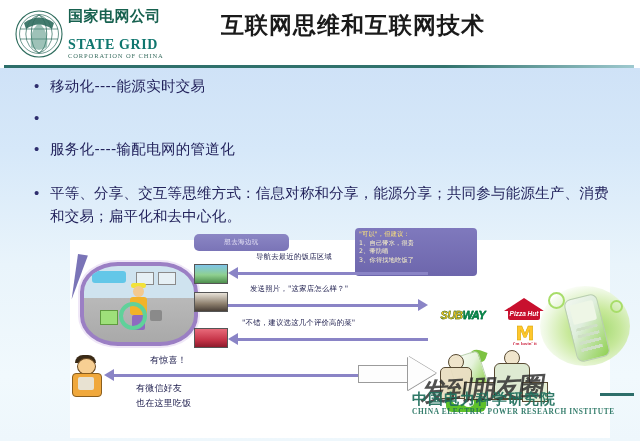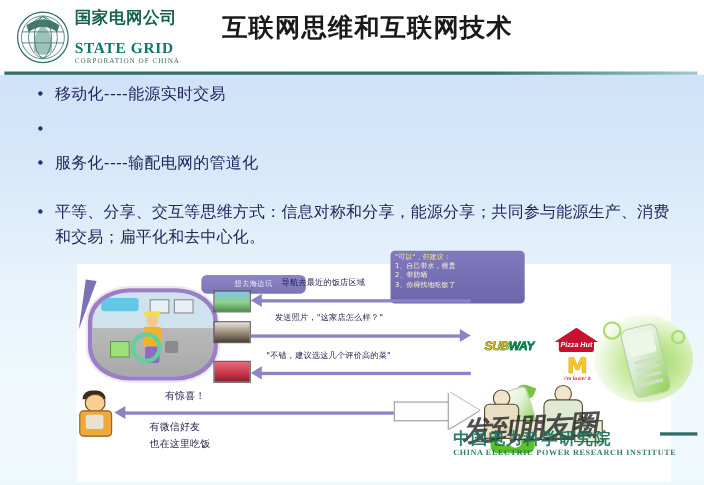--- a/index.html
+++ b/index.html
@@ -18,21 +18,21 @@
   #logo{position:absolute;left:14px;top:7px;width:176px;height:54px;display:flex;align-items:center;}
   #logo-mark{position:relative;width:50px;height:50px;flex:0 0 50px;}
   #logo-text{margin-left:4px;line-height:1;}
   .logo-cn{font-size:15px;font-weight:bold;color:#17614f;letter-spacing:.5px;white-space:nowrap;
            font-family:"DejaVu Sans","Liberation Sans",sans-serif;}
   .logo-en{font-size:14px;font-weight:bold;color:#0f766e;letter-spacing:.6px;
            font-family:"Liberation Serif","DejaVu Serif",serif;margin-top:14px;}
   .logo-sub{font-size:6.5px;color:#3c6f62;letter-spacing:.9px;
             font-family:"Liberation Serif","DejaVu Serif",serif;margin-top:1px;}
   #slide-title{
-    position:absolute;left:202px;top:10px;
+    position:absolute;left:221px;top:10px;
     font-size:23px;color:#1a1a1a;font-weight:600;letter-spacing:1px;
     font-family:"DejaVu Sans","Liberation Sans",sans-serif;
   }
   #header-rule{position:absolute;left:4px;top:65px;width:630px;height:3px;
     background:linear-gradient(90deg,#2d6e6a 0%,#31736d 70%,#9ec9cf 100%);}
 
   
   #bullets{position:absolute;left:34px;top:76px;width:580px;}
   .bullet{display:flex;align-items:flex-start;margin-bottom:11px;}
   .bullet .dot{flex:0 0 16px;color:#2e2e6e;font-size:15px;line-height:20px;text-align:left;}
@@ -40,24 +40,23 @@
     font-family:"DejaVu Sans","Liberation Sans",sans-serif;}
   #bullet-para{display:flex;align-items:flex-start;margin-top:22px;}
   #bullet-para .dot{flex:0 0 16px;color:#2e2e6e;font-size:15px;line-height:22px;}
   #bullet-para .txt{font-size:14.5px;color:#23235c;line-height:23px;letter-spacing:.2px;width:560px;
     font-family:"DejaVu Sans","Liberation Sans",sans-serif;}
 
   
   #diagram{position:absolute;left:70px;top:240px;width:540px;height:198px;background:#ffffff;}
 
   .bubble-purple{
-    position:absolute;left:113px;top:-6px;width:95px;height:17px;
+    position:absolute;left:124px;top:-6px;width:95px;height:17px;
     background:linear-gradient(180deg,#8b86c4 0%,#7a74b7 100%);
     border-radius:5px;
-    margin-top:16px;
   }
   .bubble-purple .btxt{
     font-size:6.5px;color:#e9e6f7;text-align:center;line-height:17px;letter-spacing:.4px;
     font-family:"DejaVu Sans","Liberation Sans",sans-serif;white-space:nowrap;
   }
   .bubble-tail{position:absolute;left:8px;top:14px;width:0;height:0;
     border-left:10px solid #7a74b7;border-bottom:46px solid transparent;
     transform:rotate(8deg);transform-origin:top left;}
 
   .bubble-yellow{

